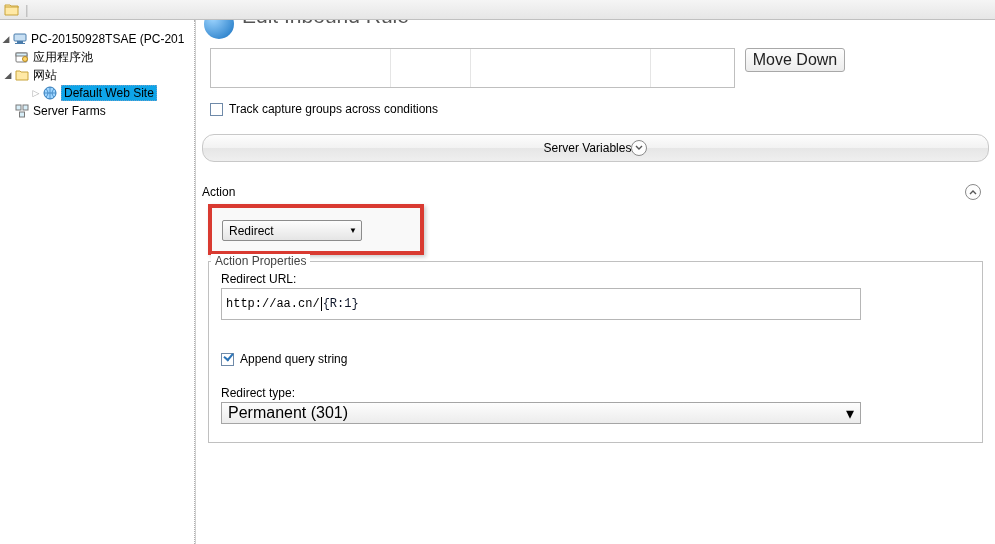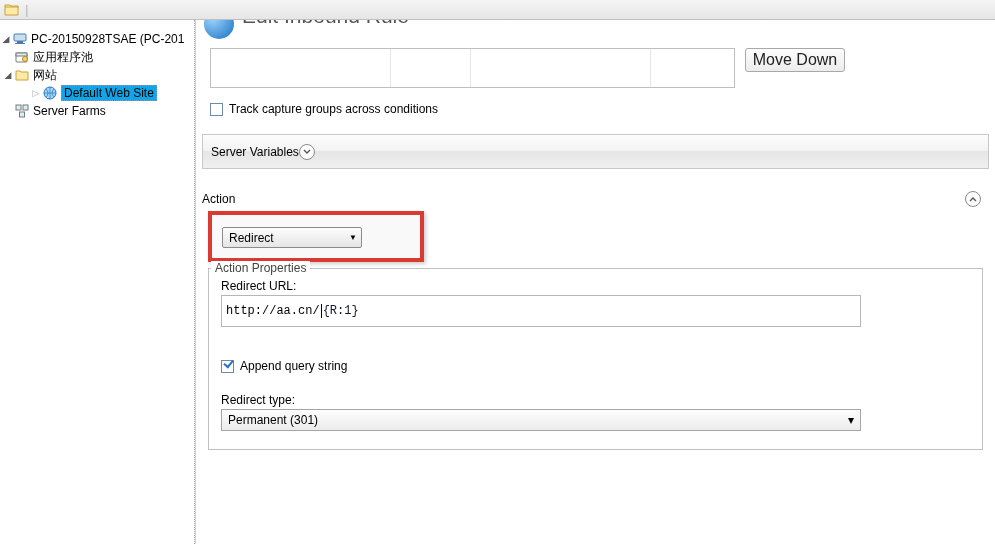--- a/index.html
+++ b/index.html
@@ -117,27 +117,27 @@
   }
   .track-row {
     margin-top: 14px;
     margin-left: 14px;
     display: flex;
     align-items: center;
   }
   .accordion-bar {
     margin: 18px 6px 0 6px;
     border: 1px solid #c8c8c8;
-    height: 35px;
-    display: flex;
-    align-items: center;
-    justify-content: flex-start;
+    height: 28px;
+    display: flex;
+    align-items: center;
+    justify-content: center;
     padding: 0 8px;
     background: linear-gradient(#fdfdfd 0%, #f2f2f2 50%, #e6e6e6 50%, #efefef 100%);
-    border-radius: 0;
+    border-radius: 12px;
     font-size: 12px;
   }
   .accordion-circle {
     width: 16px;
     height: 16px;
     border-radius: 50%;
     border: 1px solid #8a8a8a;
     background: #fdfdfd;
     display: flex;
     align-items: center;
@@ -238,21 +238,21 @@
   .select-long {
     width: 640px;
     height: 22px;
     border: 1px solid #a5a5a5;
     background: linear-gradient(#fdfdfd, #ececec);
     display: flex;
     align-items: center;
     justify-content: space-between;
     padding: 0 6px;
     margin-top: 2px;
-    font-size: 12px;
+    font-size: 16px;
   }
   .label { font-size: 12px; }
   .mt8 { margin-top: 20px; }
 </style>
 </head>
 <body>
 
 <div class="toolbar-strip">
   <span class="icon">
     <svg width="16" height="14" viewBox="0 0 16 14">

